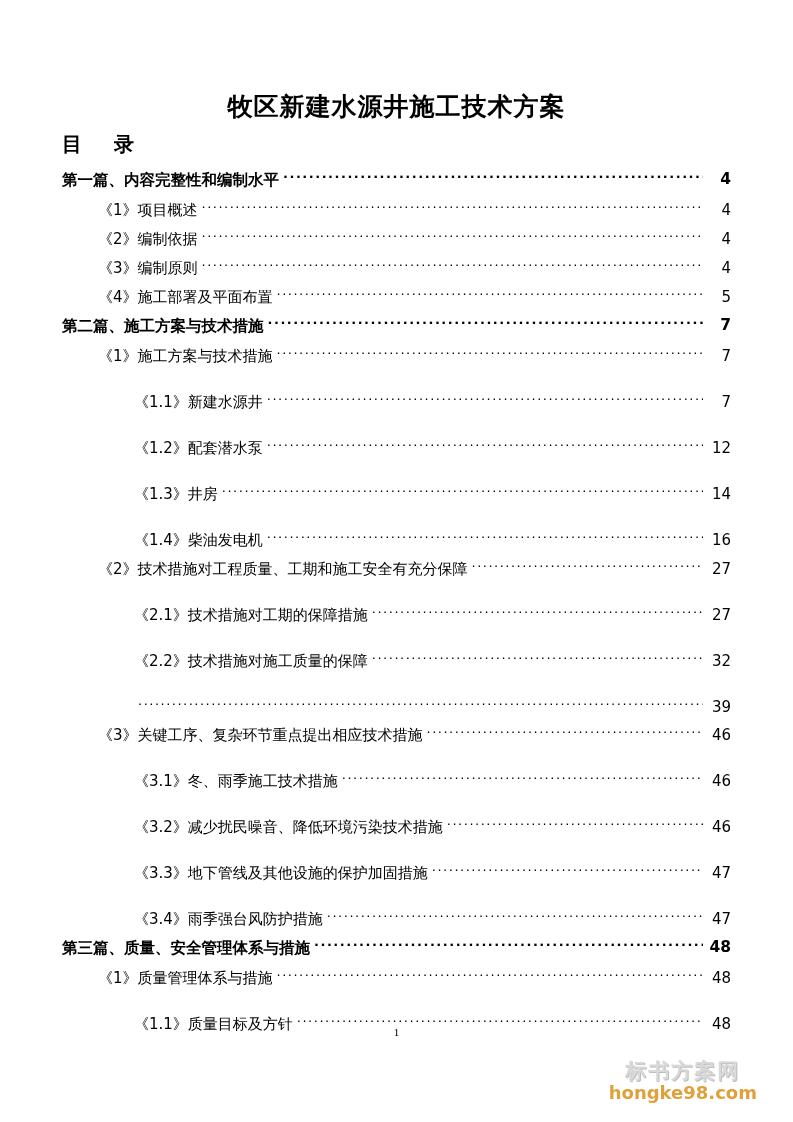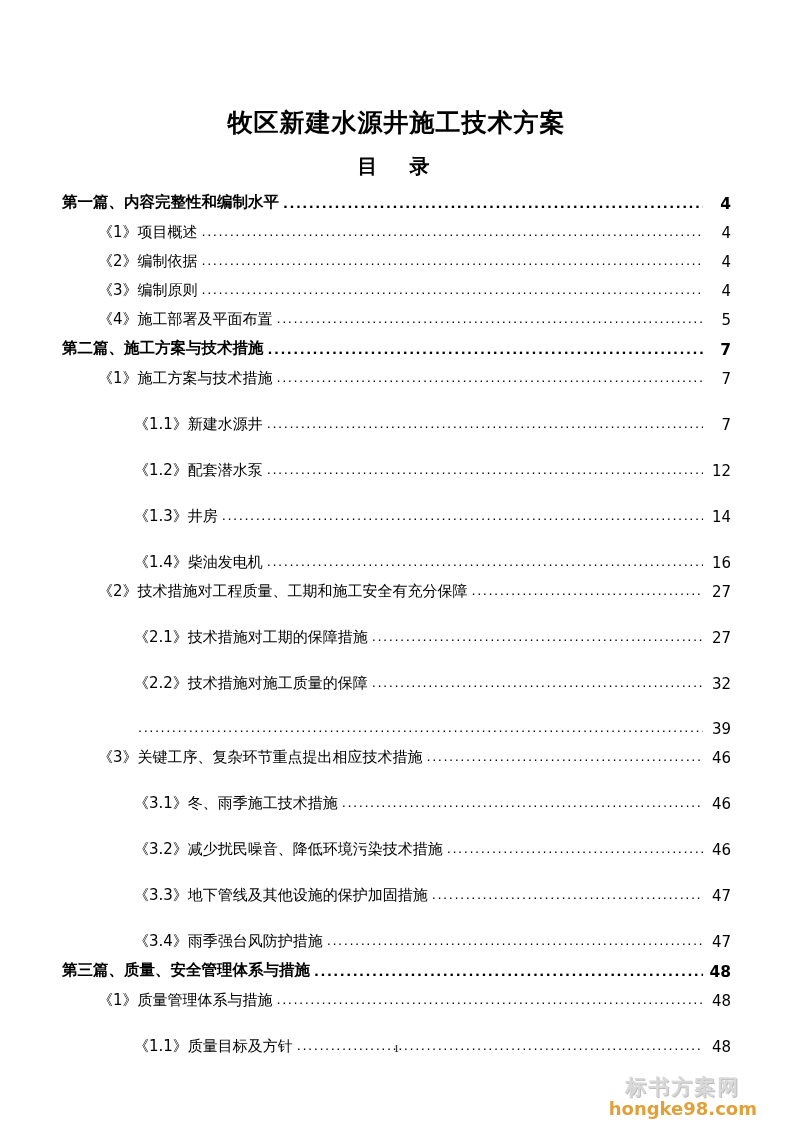--- a/index.html
+++ b/index.html
@@ -21,39 +21,38 @@
     height: 1122px;
     box-sizing: border-box;
     padding: 0 62px;
   }
   .doc-title {
     text-align: center;
     font-family: "DejaVu Sans", "Liberation Sans", sans-serif;
     font-weight: bold;
     font-size: 25px;
     letter-spacing: 1px;
-    margin: 16px;
+    margin: 0;
     padding-top: 92px;
     line-height: 1.2;
   }
   .toc-heading {
-    text-align: center;
     font-family: "DejaVu Sans", "Liberation Sans", sans-serif;
     font-weight: bold;
     font-size: 20px;
     letter-spacing: 6px;
     margin: 10px 0 0 0;
     line-height: 1.2;
   }
   .toc {
     margin-top: 14px;
   }
   .toc-entry {
     display: flex;
-    align-items: flex-end;
+    align-items: flex-start;
     width: 100%;
     box-sizing: border-box;
   }
   .toc-entry .label {
     white-space: nowrap;
     flex: 0 0 auto;
   }
   .toc-entry .leader {
     flex: 1 1 auto;
     overflow: hidden;

